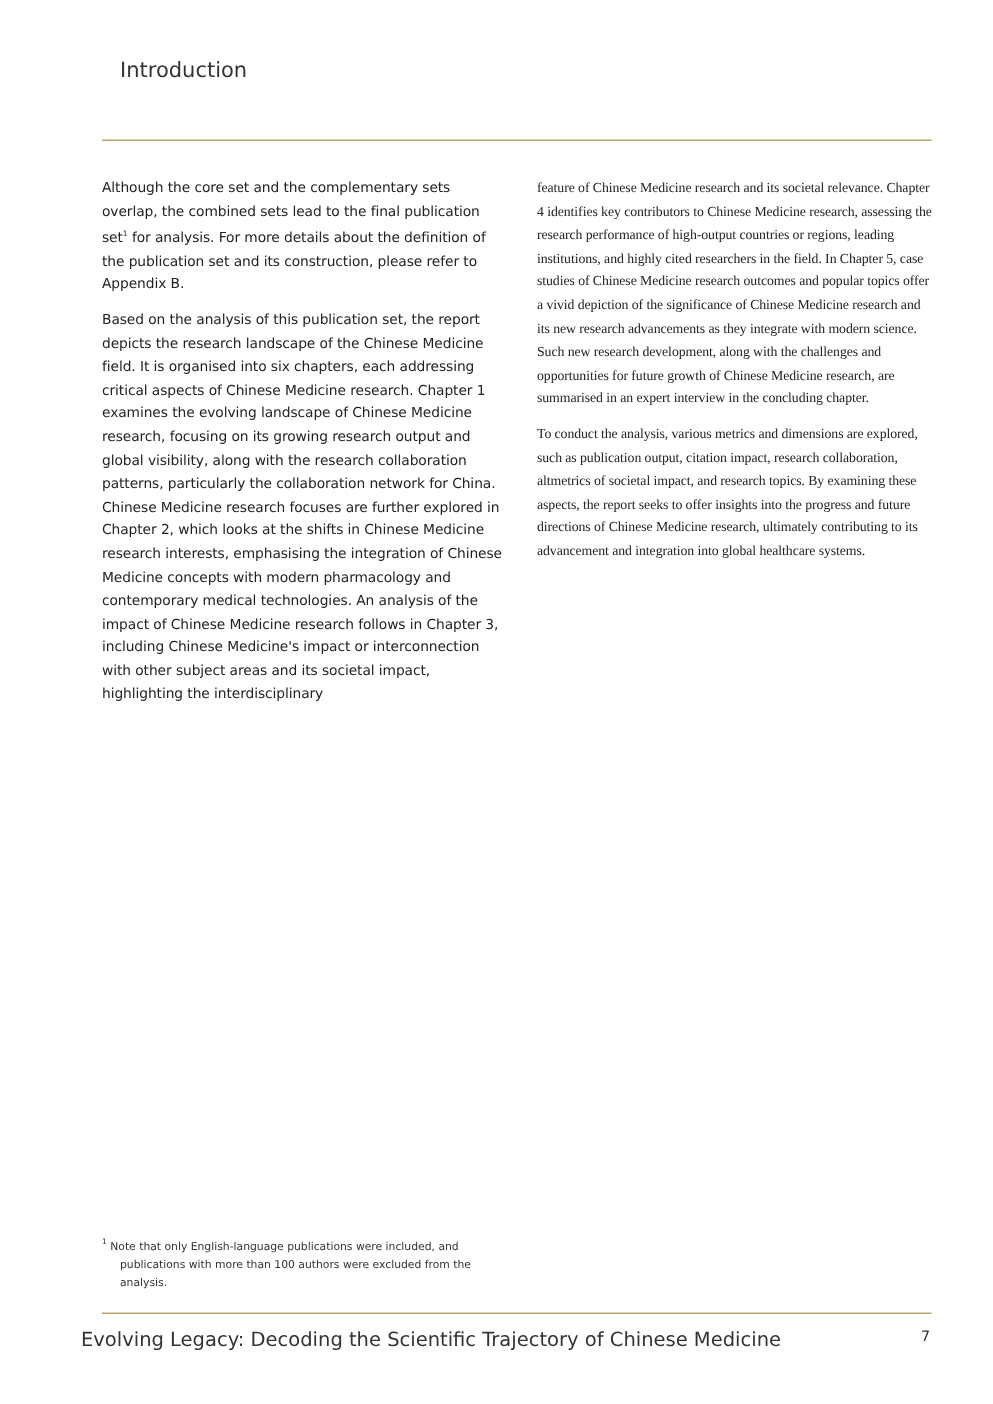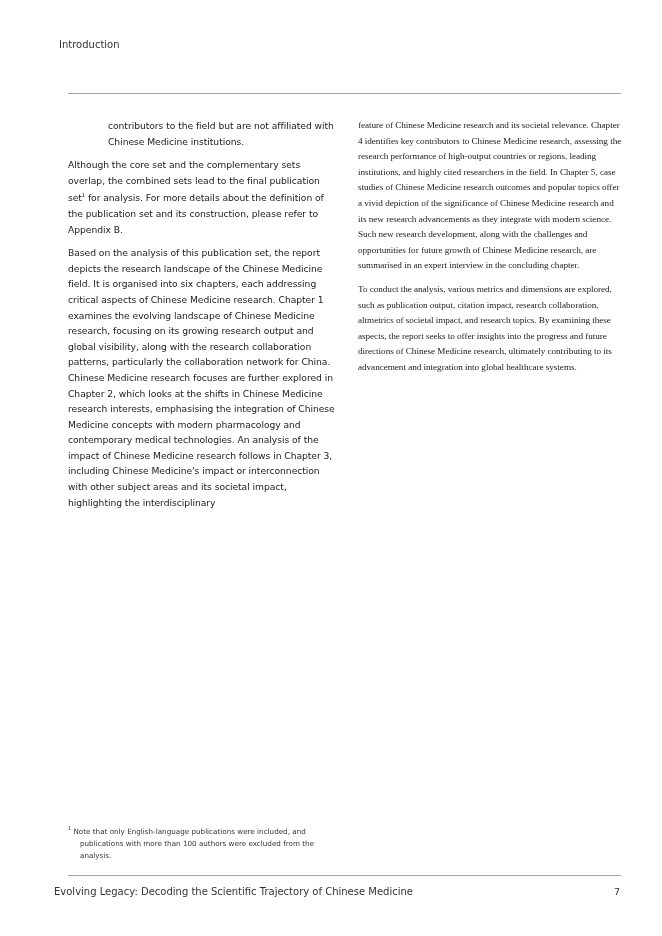--- a/index.html
+++ b/index.html
@@ -1,22 +1,22 @@
 <!DOCTYPE html>
 <html><head>
   <meta charset="utf-8">
   <style>
     html, body { margin: 0; padding: 0; background: #ffffff; }
     body {
       width: 662px; height: 936px; position: relative; overflow: hidden;
       font-family: "DejaVu Sans", sans-serif; color: #222222;
     }
     .running-head {
-      position: absolute; left: 59px; top: 39px;
-      font-size: 10px; color: #333333;
+      position: absolute; left: 80px; top: 39px;
+      font-size: 14px; color: #333333;
     }
     .rule {
       position: absolute; left: 68px; width: 553px; height: 1px;
       background: #b9a46b;
     }
     .rule.top { top: 93px; }
     .rule.bottom { top: 875px; left: 68px; width: 553px; }
     .col {
       position: absolute; top: 118px; font-size: 9.2px; line-height: 15.6px;
       color: #222222; letter-spacing: -0.05px;
@@ -25,34 +25,33 @@
     .col.right { left: 358px; width: 264px; font-family: Liberation Serif, serif; }
     .col p { margin: 0 0 8px 0; }
     .col p.indented { padding-left: 40px; }
     sup { font-size: 5px; vertical-align: 4px; }
     .footnote {
       position: absolute; left: 68px; top: 823px; width: 270px;
       font-size: 7.2px; line-height: 11.8px; color: #333333;
     }
     .footnote .fn-body { padding-left: 12px; text-indent: -12px; }
     .footer-title {
-      position: absolute; left: 54px; top: 886px; font-size: 10px; color: #333333;
+      position: absolute; left: 54px; top: 886px; font-size: 13px; color: #333333;
     }
     .page-number {
       position: absolute; left: 614px; top: 886px; font-size: 9.5px; color: #333333;
     }
   </style>
 </head>
 <body>
 
 <div class="running-head">Introduction</div>
 <div class="rule top"></div>
 
 <div class="col left">
-  <p class="indented">contributors to the field but are not affiliated with Chinese Medicine institutions.</p>
   <p><span>Although the core set and the complementary sets overlap, the combined sets lead to the final publication set</span><sup>1</sup><span> for analysis. For more details about the definition of the publication set and its construction, please refer to Appendix B.</span></p>
   <p>Based on the analysis of this publication set, the report depicts the research landscape of the Chinese Medicine field. It is organised into six chapters, each addressing critical aspects of Chinese Medicine research. Chapter 1 examines the evolving landscape of Chinese Medicine research, focusing on its growing research output and global visibility, along with the research collaboration patterns, particularly the collaboration network for China.  Chinese Medicine research focuses are further explored in Chapter 2, which looks at the shifts in Chinese Medicine research interests, emphasising the integration of Chinese Medicine concepts with modern pharmacology and contemporary medical technologies. An analysis of the impact of Chinese Medicine research follows in Chapter 3, including Chinese Medicine's impact or interconnection with other subject areas and its societal impact, highlighting the interdisciplinary</p>
 </div>
 
 <div class="col right">
   <p>feature of Chinese Medicine research and its societal relevance. Chapter 4 identifies key contributors to Chinese Medicine research, assessing the research performance of high-output countries or regions, leading institutions, and highly cited researchers in the field. In Chapter 5, case studies of Chinese Medicine research outcomes and popular topics offer a vivid depiction of the significance of Chinese Medicine research and its new research advancements as they integrate with modern science. Such new research development, along with the challenges and opportunities for future growth of Chinese Medicine research, are summarised in an expert interview in the concluding chapter.</p>
   <p>To conduct the analysis, various metrics and dimensions are explored, such as publication output, citation impact, research collaboration, altmetrics of societal impact, and research topics. By examining these aspects, the report seeks to offer insights into the progress and future directions of Chinese Medicine research, ultimately contributing to its advancement and integration into global healthcare systems.</p>
 </div>
 
 <div class="footnote">

